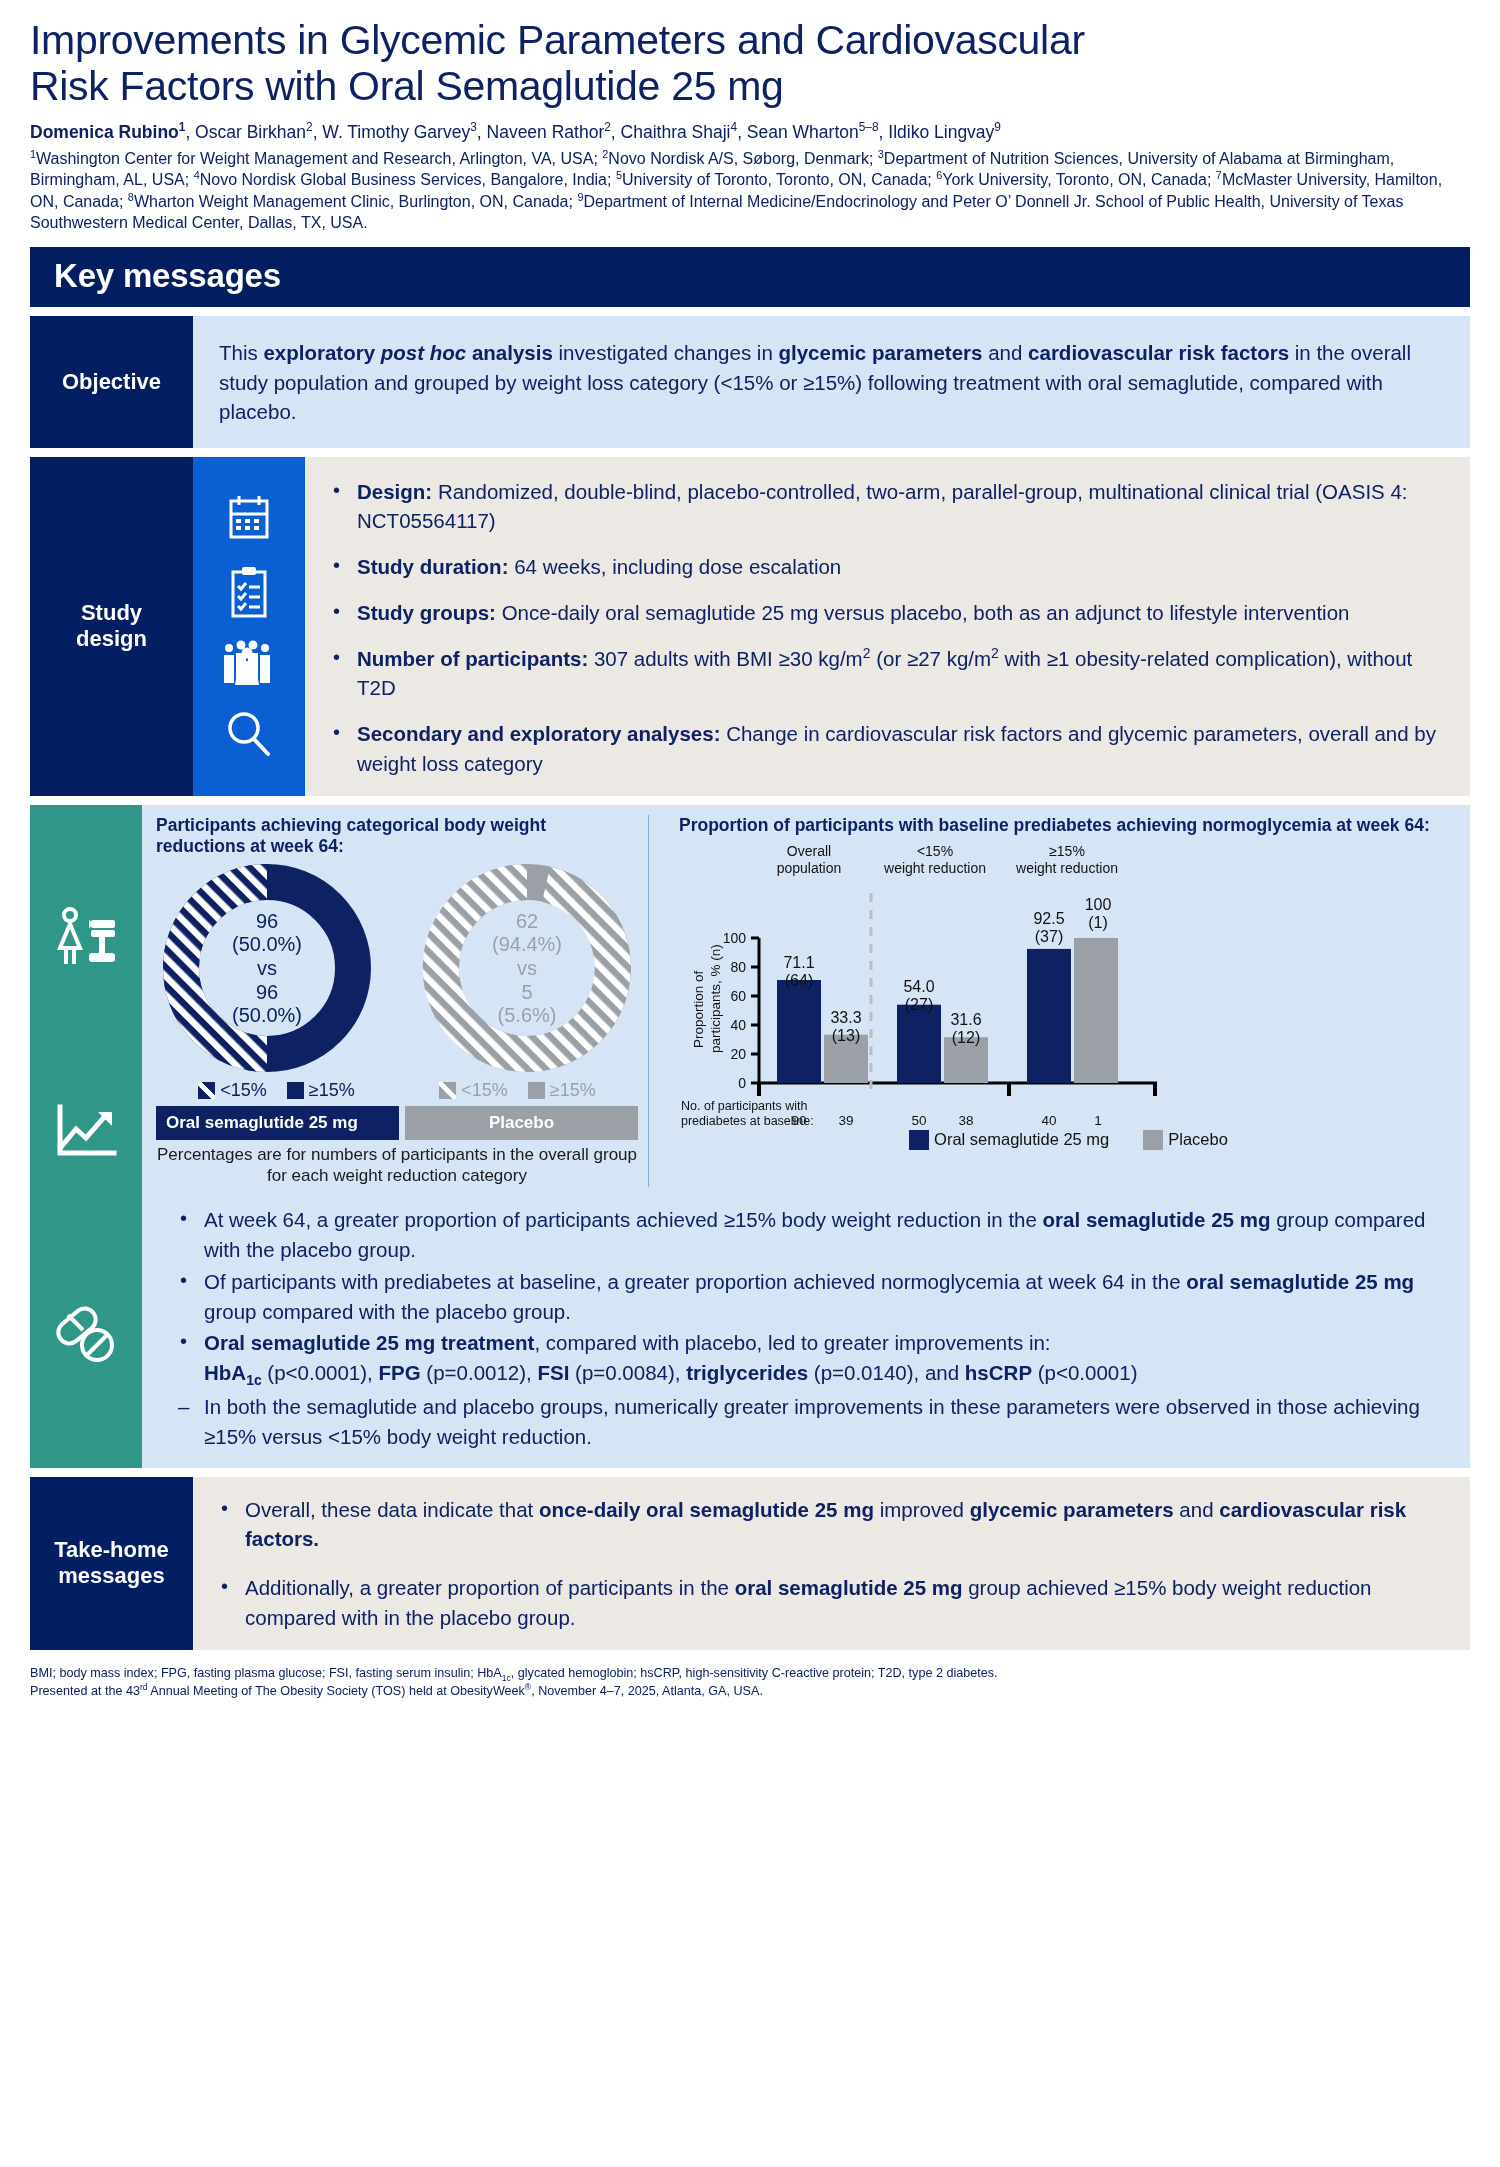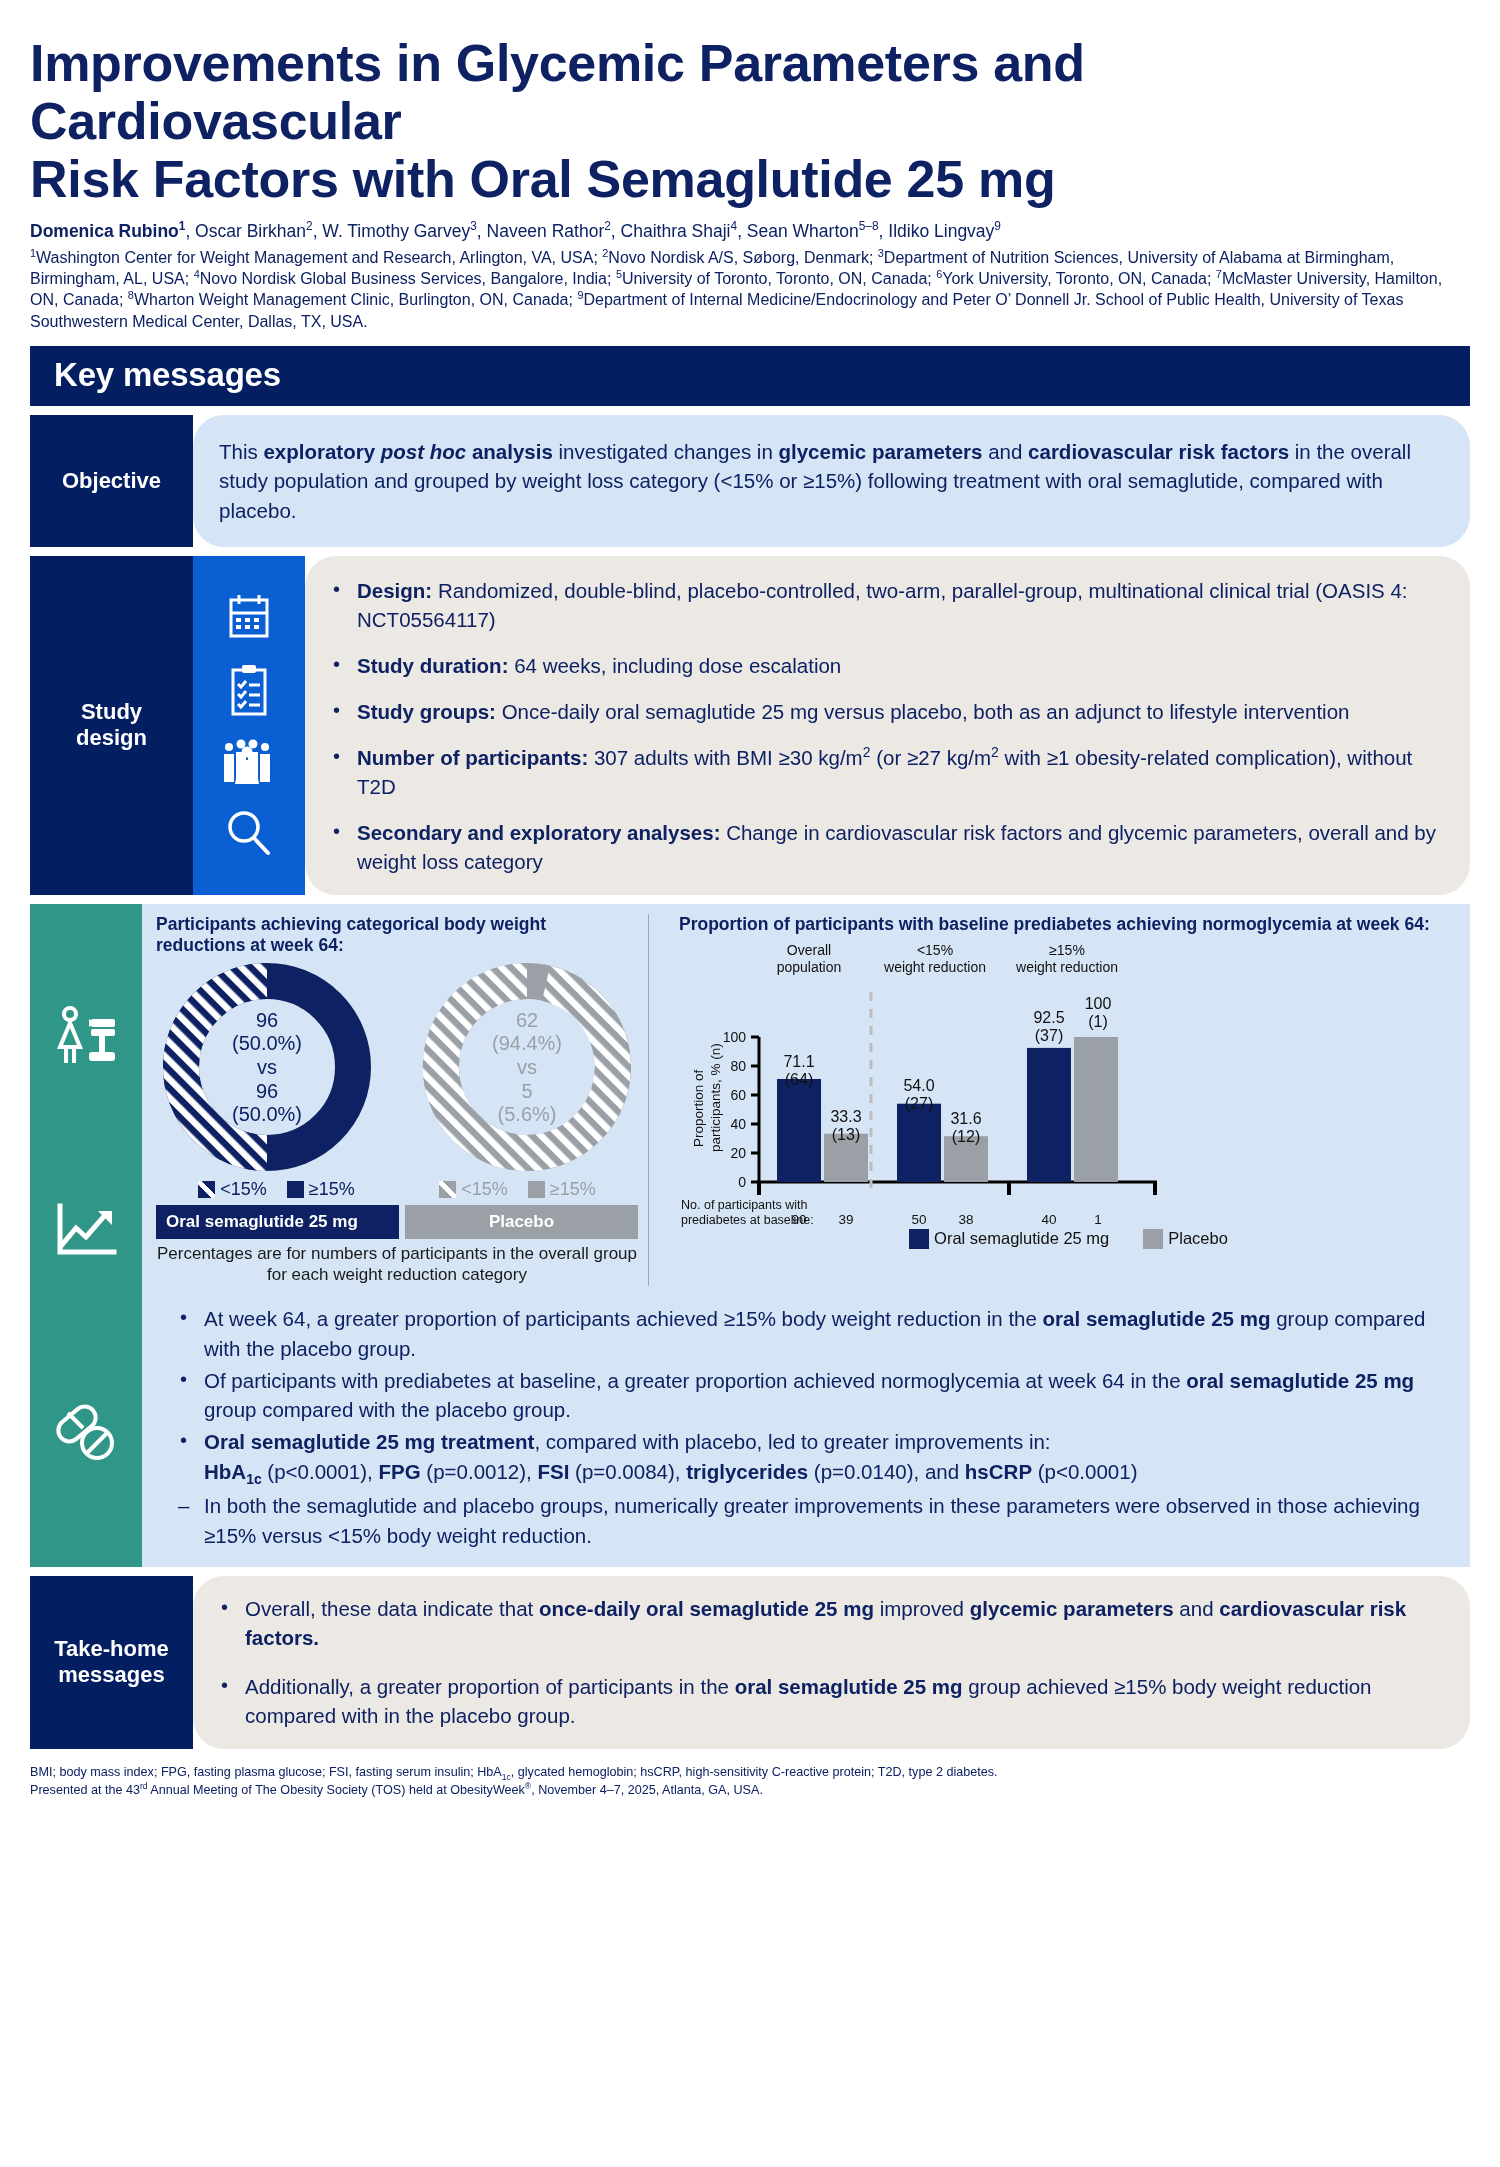--- a/index.html
+++ b/index.html
@@ -6,43 +6,43 @@
   body{
     width:1500px;height:2167px;background:#ffffff;
     font-family:"Liberation Sans", sans-serif;
     color:#0d2163;
     -webkit-font-smoothing:antialiased;
   }
   .poster{position:relative;width:1500px;height:2167px;box-sizing:border-box;padding:0 30px;}
 
   
   .title{
-    font-size:52px;line-height:1.12;font-weight:bold;color:#0d2163;
-    letter-spacing:-0.3px;padding-top:18px;margin:16px 0 12px 0;
+    font-size:41px;line-height:1.12;font-weight:normal;color:#0d2163;
+    letter-spacing:-0.3px;padding-top:18px;margin:0 0 12px 0;
   }
   .authors{font-size:17.5px;line-height:1.25;color:#0d2163;margin:0 0 4px 0;}
   .authors b{font-weight:bold;}
   .authors sup, .affil sup{font-size:0.68em;vertical-align:super;line-height:0;}
   .affil{font-size:16px;line-height:1.34;color:#0d2163;margin:0;}
 
   
   .kmband{
     margin-top:14px;background:#041e62;color:#fff;
     font-size:33px;font-weight:bold;letter-spacing:-0.2px;
     padding:8px 0 10px 24px;height:42px;line-height:42px;box-sizing:content-box;
   }
 
   
   .row{display:flex;margin-top:9px;align-items:stretch;}
   .rowlabel{
     background:#041e62;color:#fff;font-weight:bold;
     display:flex;align-items:center;justify-content:center;text-align:center;
     font-size:22px;line-height:1.2;flex:0 0 163px;
   }
-  .rowbody{flex:1 1 auto;border-radius:31px;}
+  .rowbody{flex:1 1 auto;}
 
   
   .objective-body{
     background:#d6e5f5;padding:22px 28px 22px 26px;font-size:20.5px;line-height:1.42;
   }
   .objective-body b{font-weight:bold;}
   .objective-body i{font-style:italic;}
 
   
   .iconcol{flex:0 0 112px;background:#0a60d2;display:flex;flex-direction:column;

